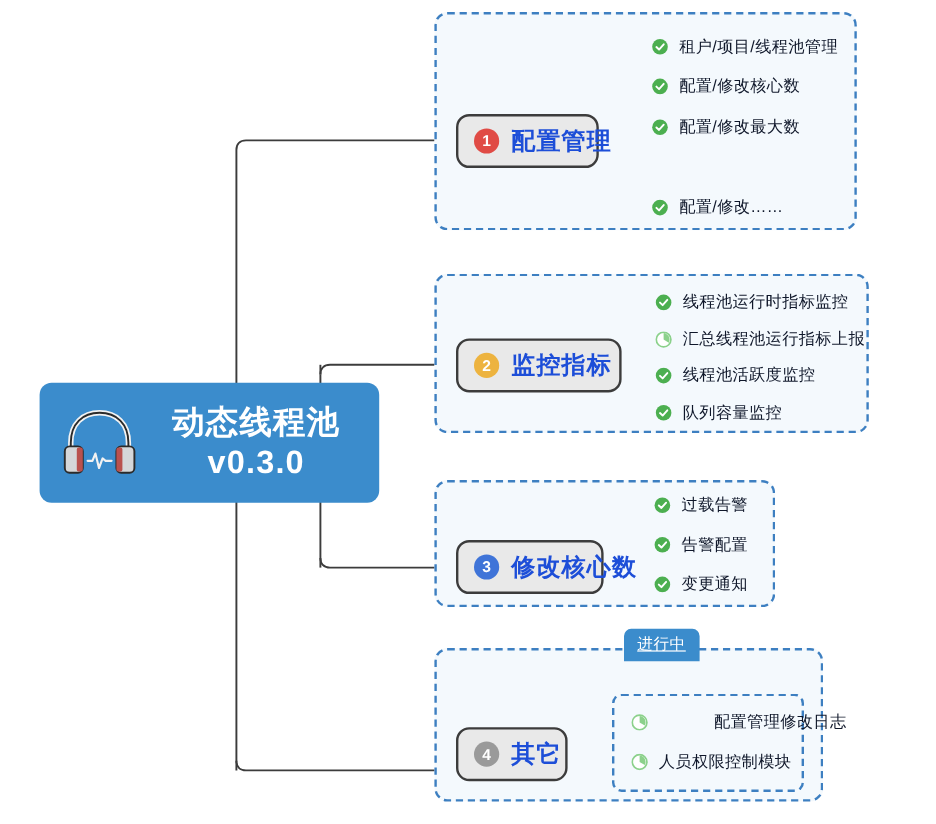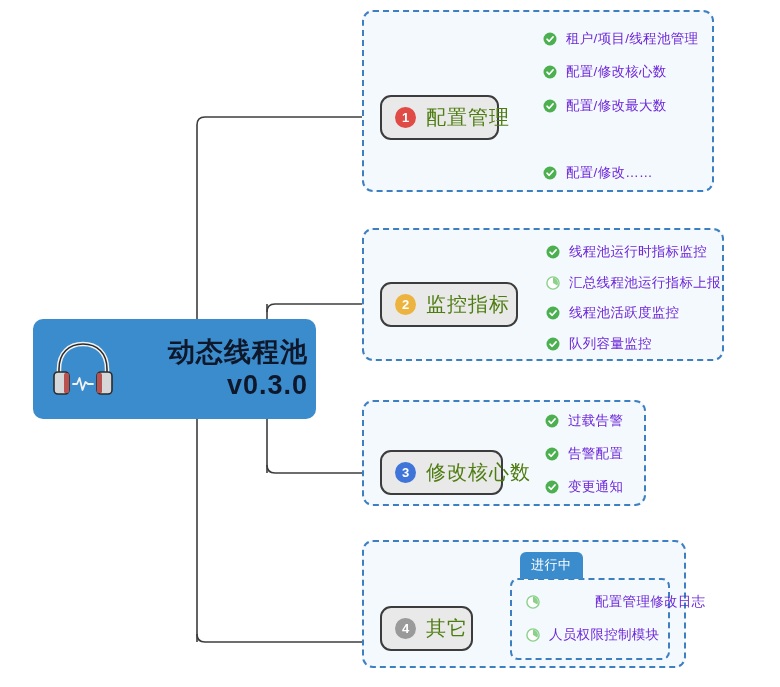--- a/index.html
+++ b/index.html
@@ -21,21 +21,21 @@
     width:283px;height:100px;
     background:#3b8ccc;
     border-radius:10px;
     display:flex;align-items:center;
     box-sizing:border-box;
     padding-left:14px;
     z-index:5;
   }
   .central .headset{width:72px;height:66px;flex:0 0 72px;}
   .central .ctext{
-    flex:1;text-align:right;color:#0f172a;
+    flex:1;text-align:center;color:#ffffff;
     line-height:1.22;padding-right:8px;
   }
   .central .ctext .l1{font-size:27px;font-weight:bold;letter-spacing:1px;}
   .central .ctext .l2{font-size:27px;font-weight:bold;letter-spacing:1px;}
 
   
   .panel{
     position:absolute;
     border:2px dashed #3d7fc1;
     border-radius:11px;
@@ -57,34 +57,34 @@
   }
   .branch .num{
     width:21px;height:21px;flex:0 0 21px;
     border-radius:50%;
     color:#ffffff;font-size:13px;font-weight:bold;
     display:flex;align-items:center;justify-content:center;
     margin-right:10px;
     line-height:1;
   }
   .branch .blabel{
-    font-size:20px;font-weight:normal;color:#4d7c0f;
+    font-size:20px;font-weight:bold;color:#1d4ed8;
     white-space:nowrap;letter-spacing:1px;
   }
 
   
   .leaf{
     position:absolute;
     display:flex;align-items:center;
     box-sizing:border-box;
     z-index:6;
     white-space:nowrap;
   }
   .leaf .licon{width:14px;height:14px;flex:0 0 14px;margin-right:9px;}
-  .leaf .ltext{font-size:13.5px;color:#6d28d9;letter-spacing:.3px;}
+  .leaf .ltext{font-size:13.5px;color:#0f172a;letter-spacing:.3px;}
 
   
   .innerbox{
     position:absolute;
     border:2px dashed #3d7fc1;
     border-radius:8px;
     background:#f4f9fd;
     box-sizing:border-box;
     z-index:3;
   }
@@ -164,21 +164,21 @@
       <path d="M526 646 L660 646" stroke="#2b2b2b"></path>
     </g>
   </svg>
 
   <div class="panel" style="left:362px;top:10px;width:352px;height:182px;"></div>
   <div class="panel" style="left:362px;top:228px;width:362px;height:133px;"></div>
   <div class="panel" style="left:362px;top:400px;width:284px;height:106px;"></div>
   <div class="panel" style="left:362px;top:540px;width:324px;height:128px;"></div>
 
   <div class="innerbox" style="left:510px;top:578px;width:160px;height:82px;"></div>
-  <div class="tabbadge" style="left:520px;top:552px;">进行中</div>
+  <div class="tabbadge" style="left:520px;top:524px;text-decoration:underline;">进行中</div>
 
   <div class="central">
     <span class="headset">
       <svg viewBox="0 0 72 66" width="72" height="66" xmlns="http://www.w3.org/2000/svg">
         <path d="M12 42 V33 C12 17 22 8 36 8 C50 8 60 17 60 33 V42" fill="none" stroke="#f2f2f2" stroke-width="4.5" stroke-linecap="round"></path>
         <path d="M12 42 V33 C12 17 22 8 36 8 C50 8 60 17 60 33 V42" fill="none" stroke="#2b2b2b" stroke-width="1.6" stroke-linecap="round"></path>
         <rect x="7" y="36" width="15" height="22" rx="4" fill="#d5d7d9" stroke="#2b2b2b" stroke-width="1.6"></rect>
         <rect x="17" y="37" width="5" height="20" rx="1.5" fill="#b9514e"></rect>
         <rect x="50" y="36" width="15" height="22" rx="4" fill="#d5d7d9" stroke="#2b2b2b" stroke-width="1.6"></rect>
         <rect x="50" y="37" width="5" height="20" rx="1.5" fill="#b9514e"></rect>

